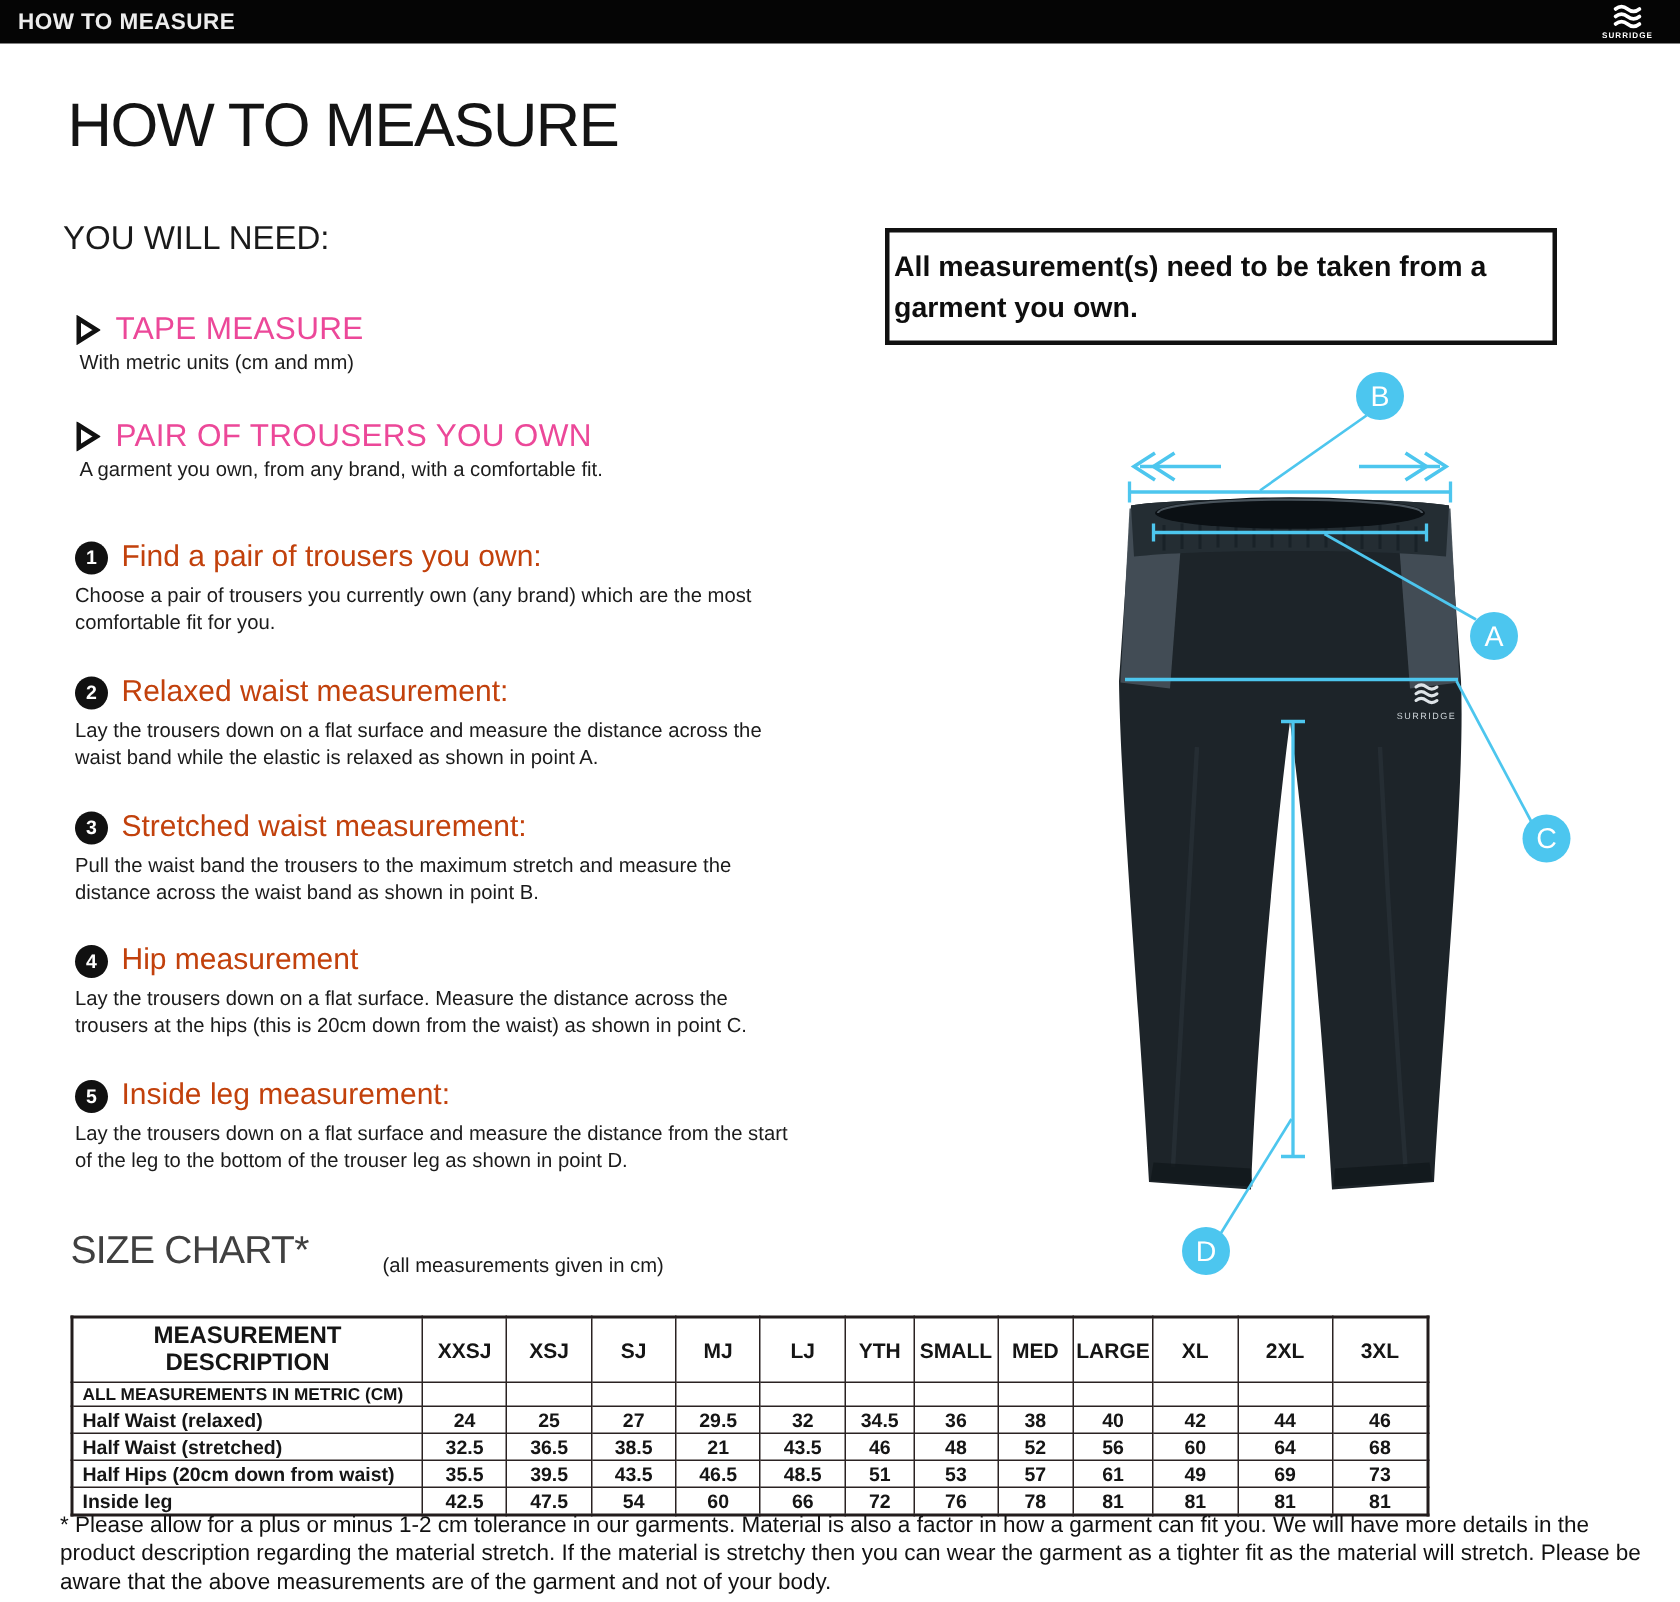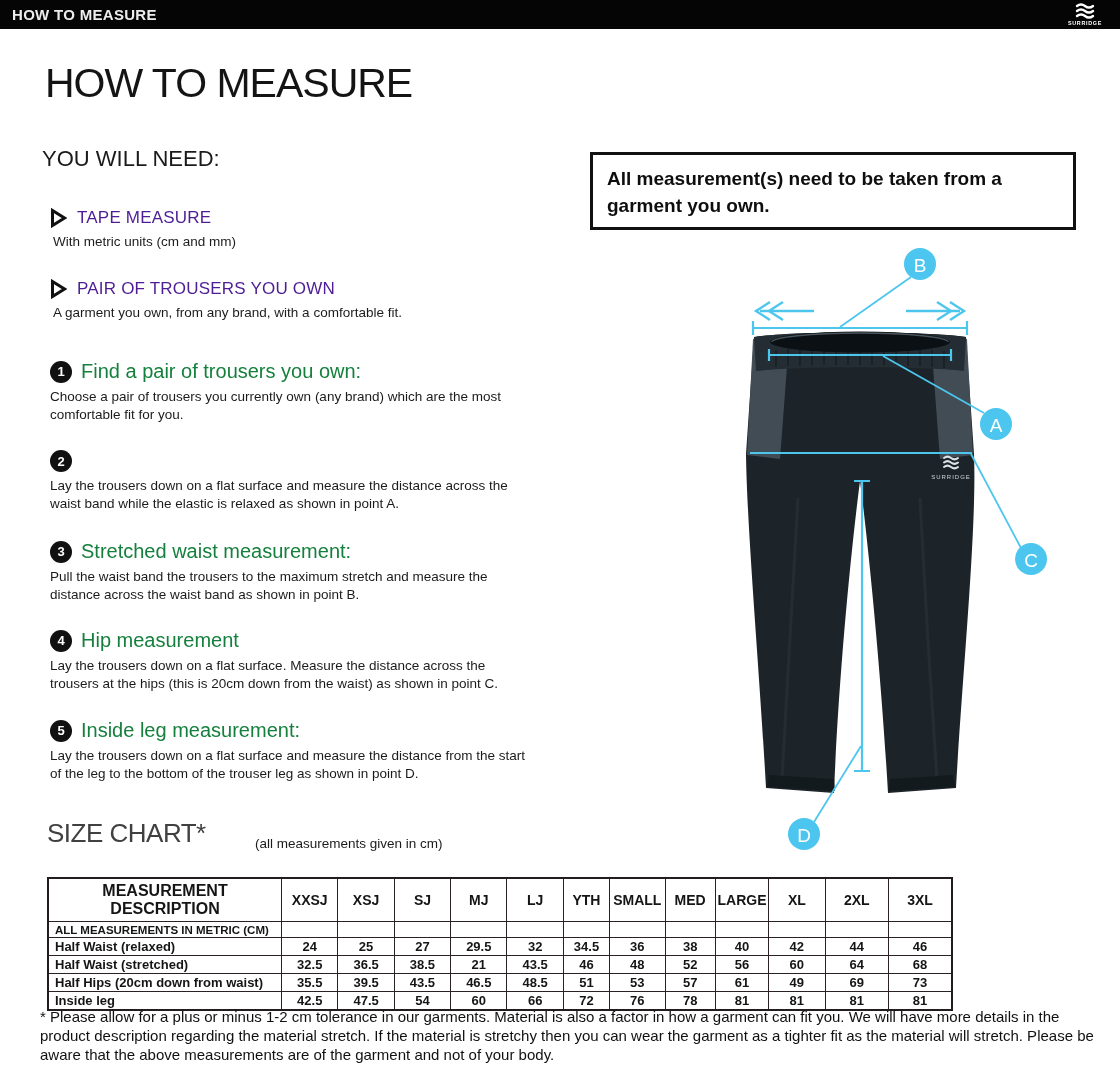--- a/index.html
+++ b/index.html
@@ -11,34 +11,34 @@
           display:flex;align-items:center;justify-content:space-between;}
   .topbar-title{margin-left:12px;font-size:15px;font-weight:700;letter-spacing:.3px;color:#ededed;}
   .topbar-logo{margin-right:10px;display:flex;align-items:center;}
 
   
   .main-title{position:absolute;left:45px;top:60px;font-size:41px;font-weight:400;
               letter-spacing:-1px;color:#141414;white-space:nowrap;}
   .ywn-heading{position:absolute;left:42px;top:146px;font-size:22px;font-weight:400;color:#1a1a1a;}
 
   .need-item{position:absolute;left:50px;display:flex;align-items:center;gap:10px;}
-  .need-label{font-size:17px;font-weight:400;color:#4c1d95;letter-spacing:.2px;white-space:nowrap;}
+  .need-label{font-size:21px;font-weight:400;color:#ec4899;letter-spacing:.2px;white-space:nowrap;}
   .need-detail{position:absolute;left:53px;font-size:13.5px;color:#1c1c1c;white-space:nowrap;}
 
   .step{position:absolute;left:50px;width:490px;}
   .step-head{display:flex;align-items:center;gap:9px;}
   .num-circle{width:22px;height:22px;border-radius:50%;background:#111;color:#fff;
               display:flex;align-items:center;justify-content:center;
               font-size:13px;font-weight:700;flex:0 0 22px;}
-  .step-heading{font-size:20px;font-weight:400;color:#15803d;white-space:nowrap;}
+  .step-heading{font-size:20px;font-weight:400;color:#c2410c;white-space:nowrap;}
   .step-body{margin-top:5px;font-size:13.5px;line-height:1.34;color:#1b1b1b;width:478px;}
 
   
-  .callout{position:absolute;left:590px;top:152px;width:486px;height:78px;box-sizing:border-box;
-           border:3px solid #111;padding:11px 14px;font-size:19px;font-weight:700;
+  .callout{position:absolute;left:590px;top:152px;width:448px;height:78px;box-sizing:border-box;
+           border:3px solid #111;padding:11px 3px;font-size:19px;font-weight:700;
            line-height:1.4;color:#0e0e0e;background:#fff;}
 
   
   .diagram{position:absolute;left:690px;top:238px;width:430px;height:632px;}
 
   
   .size-chart-head{position:absolute;left:47px;top:818px;font-size:26px;font-weight:400;
                    letter-spacing:-.5px;color:#404040;}
   .size-chart-sub{position:absolute;left:255px;top:836px;font-size:13.5px;color:#1b1b1b;}
 
@@ -98,20 +98,21 @@
     <div class="step-head">
       <span class="num-circle">1</span>
       <span class="step-heading">Find a pair of trousers you own:</span>
     </div>
     <div class="step-body">Choose a pair of trousers you currently own (any brand) which are the most comfortable fit for you.</div>
   </div>
 
   <div class="step" style="top:450px;">
     <div class="step-head">
       <span class="num-circle">2</span>
+      <span class="step-heading">Relaxed waist measurement:</span>
     </div>
     <div class="step-body">Lay the trousers down on a flat surface and measure the distance across the waist band while the elastic is relaxed as shown in point A.</div>
   </div>
 
   <div class="step" style="top:540px;">
     <div class="step-head">
       <span class="num-circle">3</span>
       <span class="step-heading">Stretched waist measurement:</span>
     </div>
     <div class="step-body">Pull the waist band the trousers to the maximum stretch and measure the distance across the waist band as shown in point B.</div>

